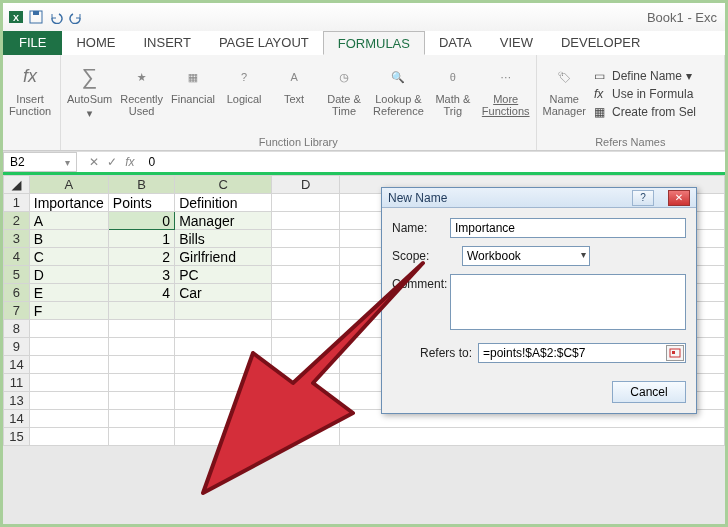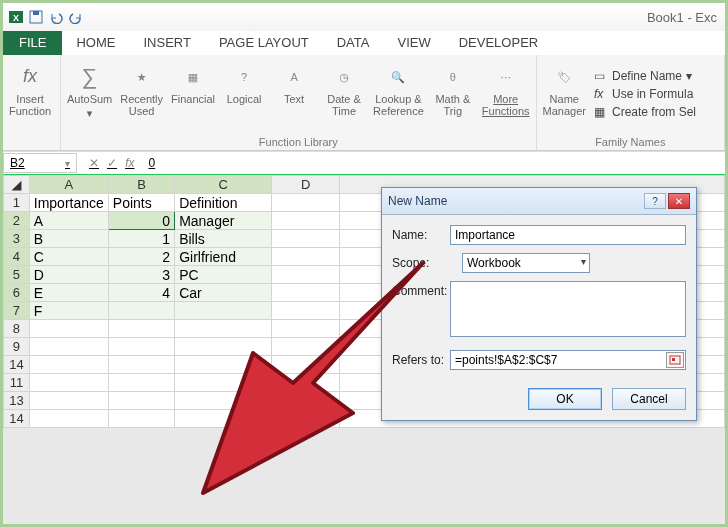--- a/index.html
+++ b/index.html
@@ -18,39 +18,39 @@
 .ribbon { height: 96px; background: #f5f5f5; border-bottom: 1px solid #ccc; display: flex; font-size: 11px; color: #666; }
 .ribbon-group { border-right: 1px solid #ddd; display: flex; flex-direction: column; justify-content: flex-end; padding: 4px 6px 0; }
 .ribbon-group .items { display: flex; gap: 8px; flex: 1; align-items: flex-start; padding-top: 4px; }
 .ribbon-group .label { text-align: center; font-size: 11px; color: #777; padding: 2px 0; }
 .rbtn { display: flex; flex-direction: column; align-items: center; gap: 2px; min-width: 42px; text-align: center; line-height: 1.1; }
 .rbtn .ricon { width: 28px; height: 28px; display: flex; align-items: center; justify-content: center; color: #888; }
 .defined-names-list { display:flex; flex-direction:column; gap:4px; padding-top:6px; font-size:12px; color:#444;}
 .dn-item { display:flex; align-items:center; gap:4px; }
 .dn-icon { width:14px; height:14px; display:inline-block; }
 
-.namebar { height: 24px; background: #fff; border-top: 1px solid #ddd; border-bottom: 1px solid #22c55e; display: flex; align-items: center; font-size: 12px; text-decoration: underline; }
+.namebar { height: 24px; background: #fff; border-top: 1px solid #ddd; border-bottom: 3px solid #22c55e; display: flex; align-items: center; font-size: 12px; }
 .namebox { width: 74px; border: 1px solid #ccc; padding: 2px 6px; margin-right: 4px; display:flex; justify-content:space-between; align-items:center;}
 .fx-tools { display:flex; gap:8px; padding:0 8px; color:#888;}
 .formula-input { flex:1; padding: 2px 6px; }
 
 .grid-wrap { position: relative; background:#fff; }
 table.sheet { border-collapse: collapse; font-size: 14px; }
 table.sheet th, table.sheet td { border: 1px solid #d4d4d4; height: 18px; text-align: left; padding: 0 4px; font-weight: normal; }
 table.sheet th { background: #eee; text-align: center; color:#333; font-size:13px;}
 table.sheet th.rowhdr { width: 26px; text-align: center; background:#eee; }
 .selcol { background:#d2e3c3 !important; }
 .selrow th { background:#d2e3c3 !important; }
 .selcell { background:#d6e9cd; border:1px solid #217346 !important; }
 .selrange { background:#eef5ea; }
 .colA{width:76px;} .colB{width:68px;} .colC{width:100px;} .colD{width:72px;}
 
 
 .dialog { position: absolute; left: 378px; top: 184px; width: 316px; background: #f0f0f0; border: 1px solid #6b8fb4; box-shadow: 2px 2px 6px rgba(0,0,0,0.3); font-size: 12px; }
-.dialog-titlebar { background: linear-gradient(#e9f1fa,#d5e4f3); height: 27px; display:flex; align-items:center; padding:0 6px; color:#1e395b; border-bottom:1px solid #a0b6cf;}
+.dialog-titlebar { background: linear-gradient(#e9f1fa,#d5e4f3); height: 20px; display:flex; align-items:center; padding:0 6px; color:#1e395b; border-bottom:1px solid #a0b6cf;gap:12px;}
 .dialog-titlebar .spacer{flex:1;}
 .dialog-titlebar .winbtn{ margin-left:2px; width:22px; height:16px; border:1px solid #9bb4d0; background:linear-gradient(#f5f9fd,#d6e4f2); display:flex; align-items:center; justify-content:center; font-size:10px; color:#2a4a6e;}
 .dialog-titlebar .winbtn.close{ background:linear-gradient(#e77,#c33); color:#fff; border-color:#933;}
 .dialog-body { padding: 10px 10px 12px 10px; }
 .frow { display:flex; align-items:flex-start; margin-bottom:8px; }
 .frow label { width: 58px; text-align:left; padding-top:3px; color:#222;}
 .frow .field { flex:1; }
 .frow input, .frow textarea, .frow select { width:100%; border:1px solid #7a99b8; padding:2px 4px; font-family:inherit; font-size:12px; background:#fff;}
 .frow textarea { height: 56px; resize:none; }
 .refers { position:relative; }
@@ -94,20 +94,21 @@
     </span>
   </div>
   <span class="title">Book1 - Exc</span>
 </div>
 
 <div class="ribbon-tabs">
   <div class="ribbon-tab file">FILE</div>
   <div class="ribbon-tab">HOME</div>
   <div class="ribbon-tab">INSERT</div>
   <div class="ribbon-tab">PAGE LAYOUT</div>
+  <div class="ribbon-tab active">FORMULAS</div>
   <div class="ribbon-tab">DATA</div>
   <div class="ribbon-tab">VIEW</div>
   <div class="ribbon-tab">DEVELOPER</div>
 </div>
 
 <div class="ribbon">
   <div class="ribbon-group" style="width:58px;">
     <div class="items">
         <div class="rbtn">
       <span class="ricon">
@@ -181,21 +182,21 @@
         <div class="dn-item">
             <span class="dn-icon" style="font-style:italic;">fx</span>
             <span>Use in Formula</span>
           </div>
         <div class="dn-item">
             <span class="dn-icon">▦</span>
             <span>Create from Sel</span>
           </div>
       </div>
     </div>
-    <div class="label">Family Names</div>
+    <div class="label">Refers Names</div>
   </div>
 </div>
 
 <div class="namebar">
   <div class="namebox">
       <span>B2</span>
       <span style="color:#888;font-size:10px;">▾</span>
     </div>
   <div class="fx-tools">
     <span>✕</span>
@@ -313,20 +314,28 @@
           <td></td>
         </tr>
   <tr>
           <th class="rowhdr">14</th>
           <td></td>
           <td></td>
           <td></td>
           <td></td>
           <td></td>
         </tr>
+  <tr>
+          <th class="rowhdr">15</th>
+          <td></td>
+          <td></td>
+          <td></td>
+          <td></td>
+          <td></td>
+        </tr>
 </tbody>
     </table>
 </div>
 
 <div class="dialog">
   <div class="dialog-titlebar">
     <span>New Name</span>
     <span class="spacer"></span>
     <span class="winbtn">?</span>
     <span class="winbtn close">✕</span>
@@ -340,35 +349,34 @@
       <label>Scope:</label>
       <div class="field" style="max-width:140px; position:relative;padding-left:12px;">
         <input type="text" style="padding-right: 18px;" value="Workbook">
         <span style="position:absolute; right:4px; top:3px; font-size:10px; color:#444;">▾</span>
       </div>
     </div>
     <div class="frow">
       <label>Comment:</label>
       <div class="field"><textarea style=""></textarea></div>
     </div>
-    <div class="frow" style="margin-top:10px; margin-bottom:0;">
+    <div class="frow" style="margin-top:10px; margin-bottom:0;margin-left:28px;">
       <label>Refers to:</label>
       <div class="field refers">
         <input type="text" value="=points!$A$2:$C$7" style="">
         <span class="picker">
           <svg width="12" height="10">
               <rect x="1" y="1" width="10" height="8" fill="none" stroke="#c33"></rect>
               <rect x="3" y="3" width="3" height="3" fill="#c33"></rect>
             </svg>
         </span>
       </div>
     </div>
   </div>
   <div class="dialog-buttons">
-    <button class="ok">OK</button>
     <button>Cancel</button>
   </div>
 </div>
 
 <div class="arrow-overlay">
   <svg width="340" height="300">
     <path d="M 300 30 L 190 150 L 230 180 L 80 260 L 130 120 L 170 150 Z" fill="#d42e3a" stroke="#7a0f18" stroke-width="4" stroke-linejoin="round"></path>
   </svg>
 </div>
 

